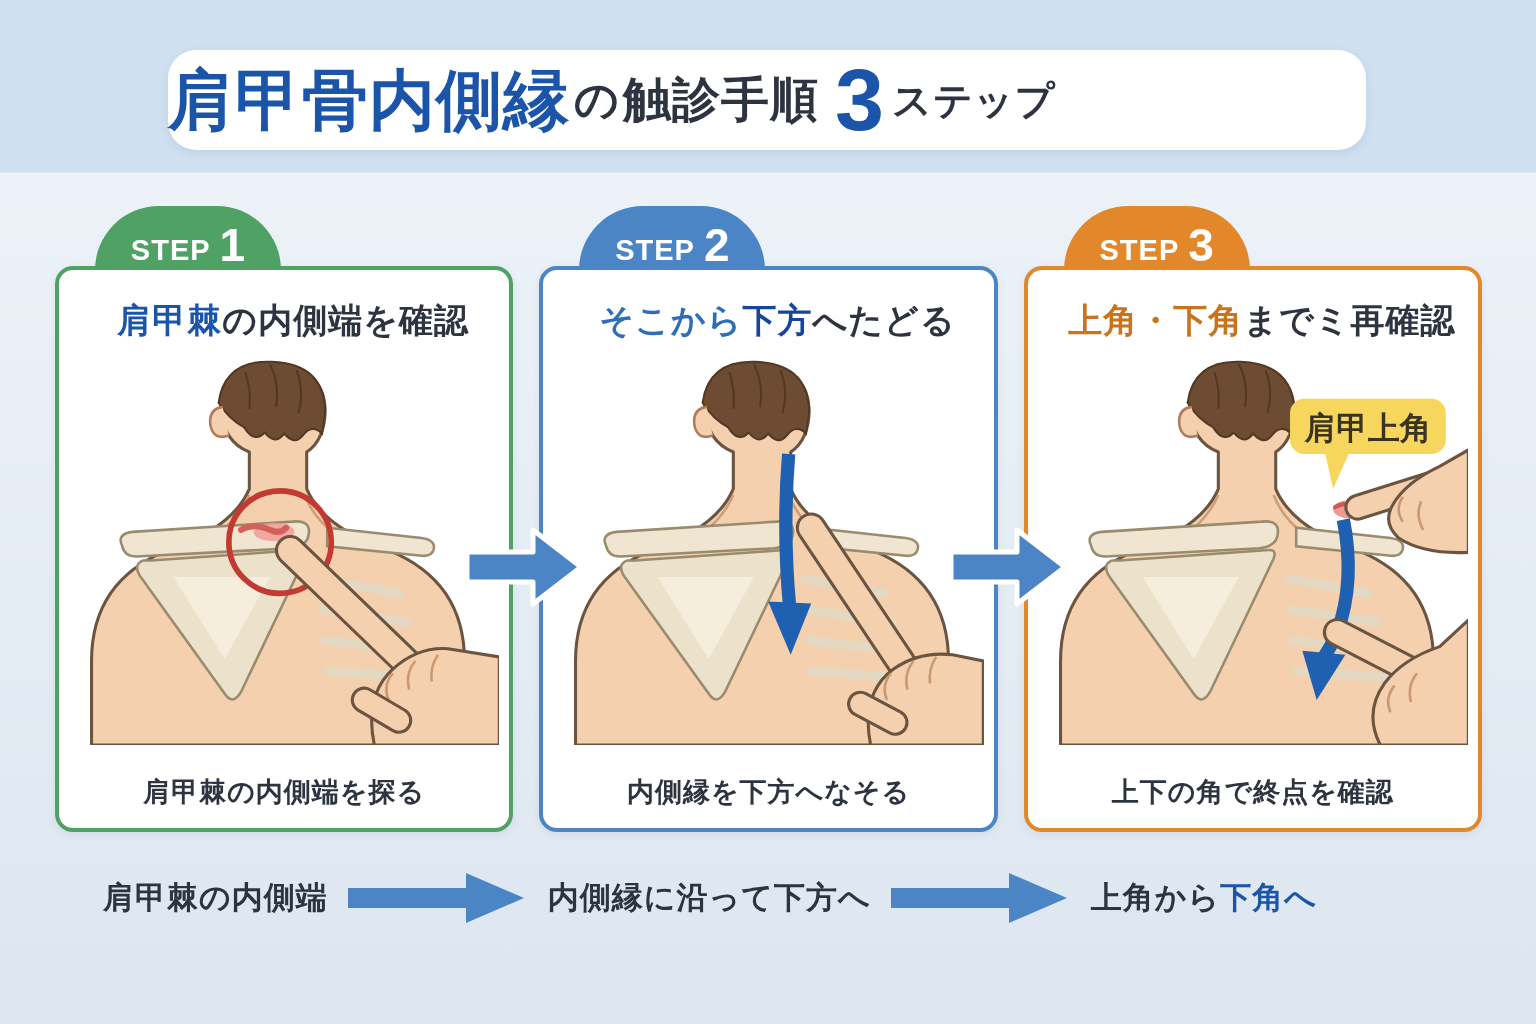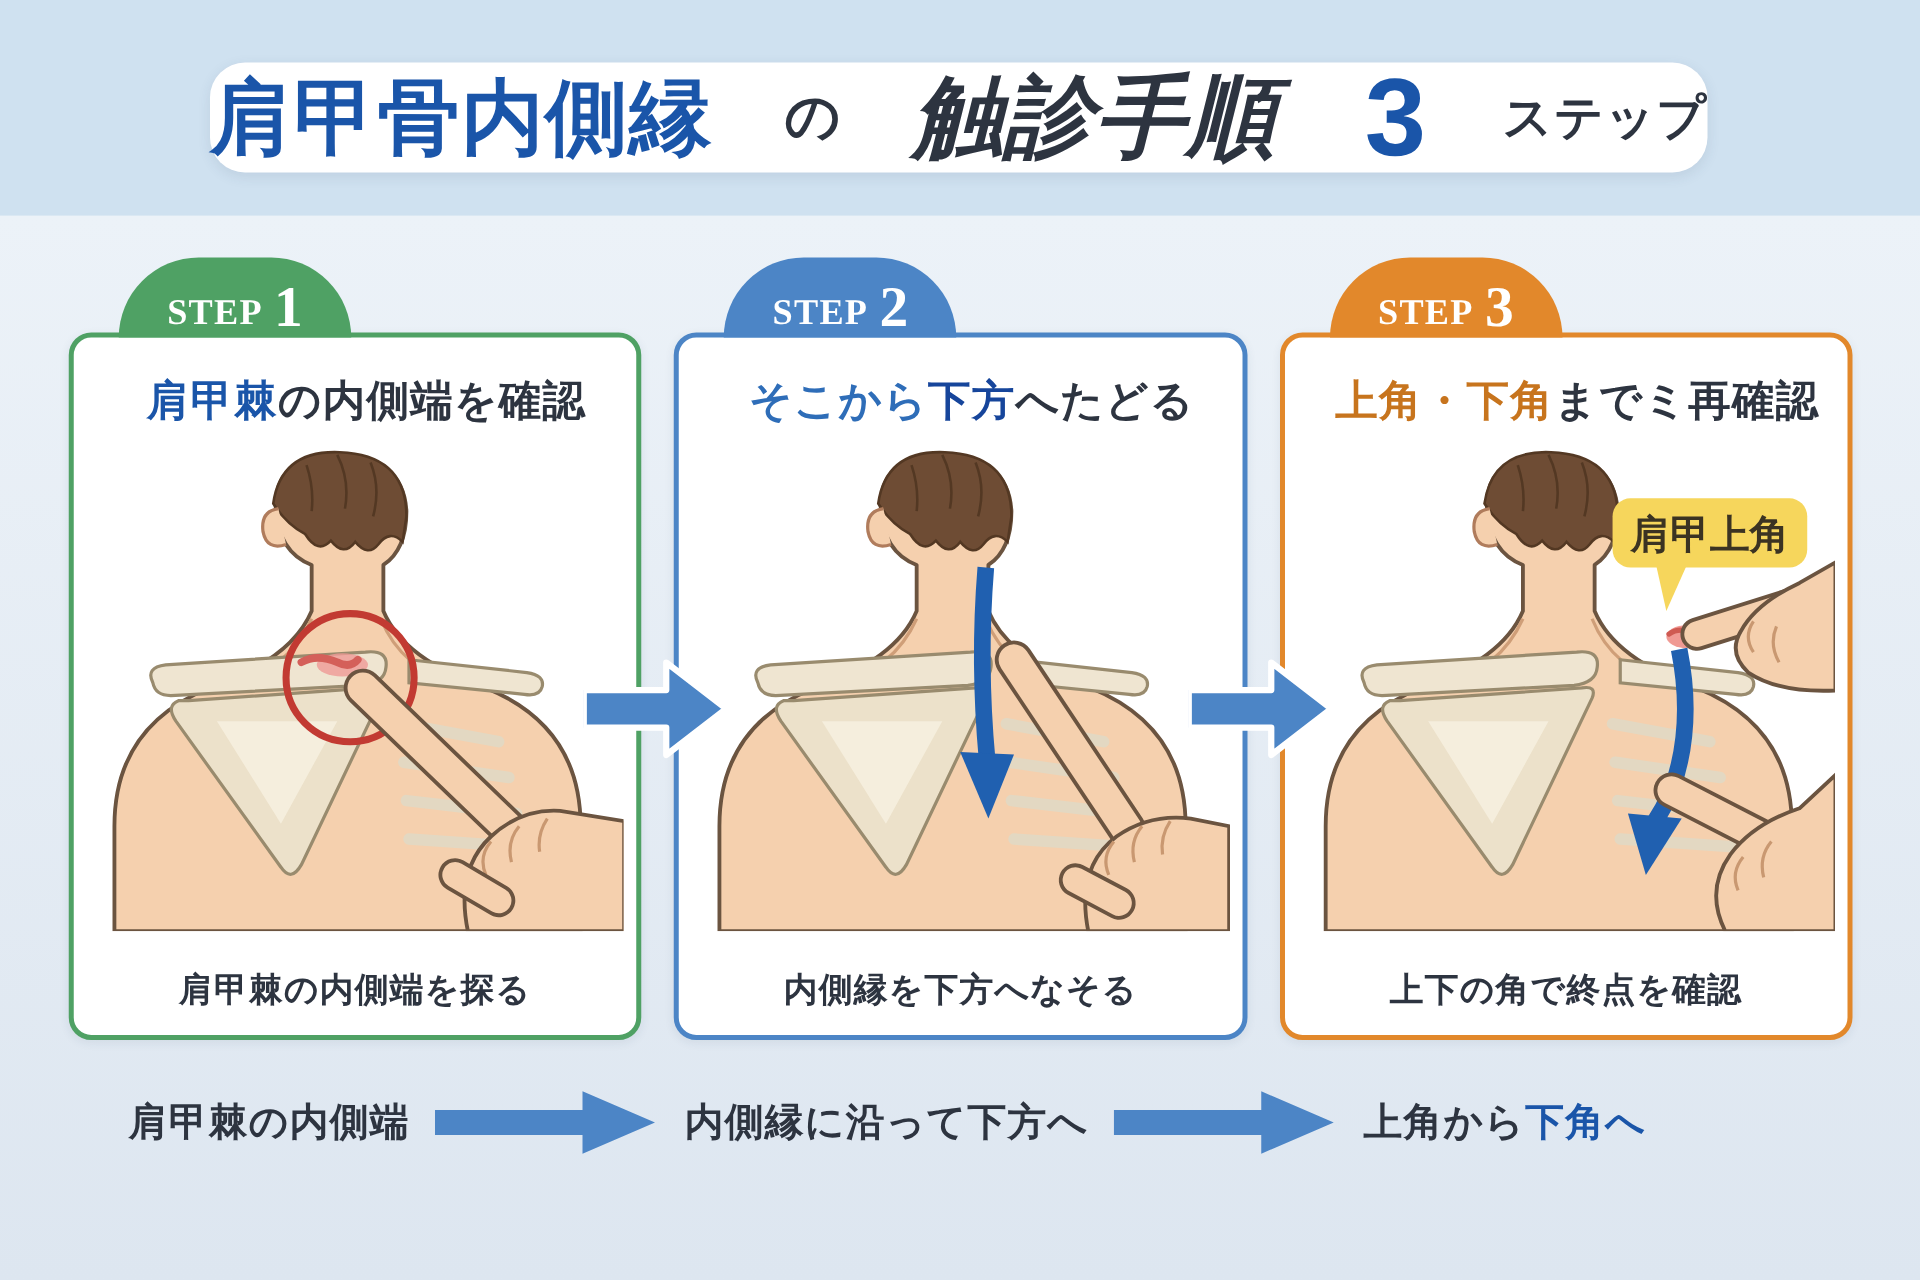--- a/index.html
+++ b/index.html
@@ -15,47 +15,47 @@
     font-family:"Liberation Sans","DejaVu Sans",sans-serif;
     color:var(--text-dark);
     overflow:hidden;
   }
   .page{
     position:relative;width:1536px;height:1024px;overflow:hidden;
     background:linear-gradient(180deg,var(--bg-band) 0px,var(--bg-band) 172px,#ecf2f8 173px,#dde6f0 100%);
   }
   
   .title-bar{
-    position:absolute;left:168px;top:50px;width:1198px;height:88px;
+    position:absolute;left:168px;top:50px;width:1198px;height:100px;
     background:#ffffff;border-radius:28px;
     box-shadow:0 3px 10px rgba(50,70,100,.10);
-    display:flex;align-items:baseline;justify-content:space-between;gap:2px;
+    display:flex;align-items:baseline;justify-content:flex-start;gap:2px;
   }
   .title-bar{align-items:center;}
   .tseg{font-weight:bold;line-height:1;display:inline-block;}
   .tseg.s1{font-size:66px;color:var(--title-accent);letter-spacing:1px;}
   .tseg.s2{font-size:44px;color:var(--text-dark);margin:0 2px;}
-  .tseg.s3{font-size:72px;color:var(--text-dark);letter-spacing:1px;font-style:italic;}
+  .tseg.s3{font-size:48px;color:var(--text-dark);letter-spacing:1px;}
   .tseg.s4{font-size:88px;color:var(--title-accent);margin:0 6px 0 14px;}
   .tseg.s5{font-size:39px;color:var(--text-dark);letter-spacing:1px;}
   
   .cards{position:absolute;left:55px;top:266px;width:1427px;height:566px;display:flex;gap:26px;}
   .card{
     position:relative;flex:1;background:#ffffff;border:4px solid;border-radius:18px;
     box-shadow:0 2px 8px rgba(40,60,90,.08);
     display:flex;flex-direction:column;
   }
   .card-1{border-color:var(--step1-color);}
   .card-2{border-color:var(--step2-color);}
   .card-3{border-color:var(--step3-color);}
   .dome{
     position:absolute;top:-64px;left:36px;width:186px;height:64px;
     border-radius:110px 110px 0 0;
     display:flex;align-items:flex-end;justify-content:center;gap:9px;
-    padding-bottom:5px;color:#ffffff;font-family:Liberation Serif, serif;
+    padding-bottom:5px;color:#ffffff;
   }
   .card-1 .dome{background:var(--step1-color);}
   .card-2 .dome{background:var(--step2-color);}
   .card-3 .dome{background:var(--step3-color);}
   .step-word{font-size:29px;font-weight:bold;letter-spacing:1px;line-height:1.05;}
   .step-num{font-size:46px;font-weight:bold;line-height:.85;}
   .heading{font-size:34px;font-weight:bold;text-align:center;margin-top:28px;color:var(--text-dark);letter-spacing:1px;margin-left:18px;}
   .card-1 .hl1{color:var(--step1-hl);}
   .card-2 .hl1{color:var(--step2-hl1);}
   .card-2 .hl2{color:var(--step2-hl2);}

